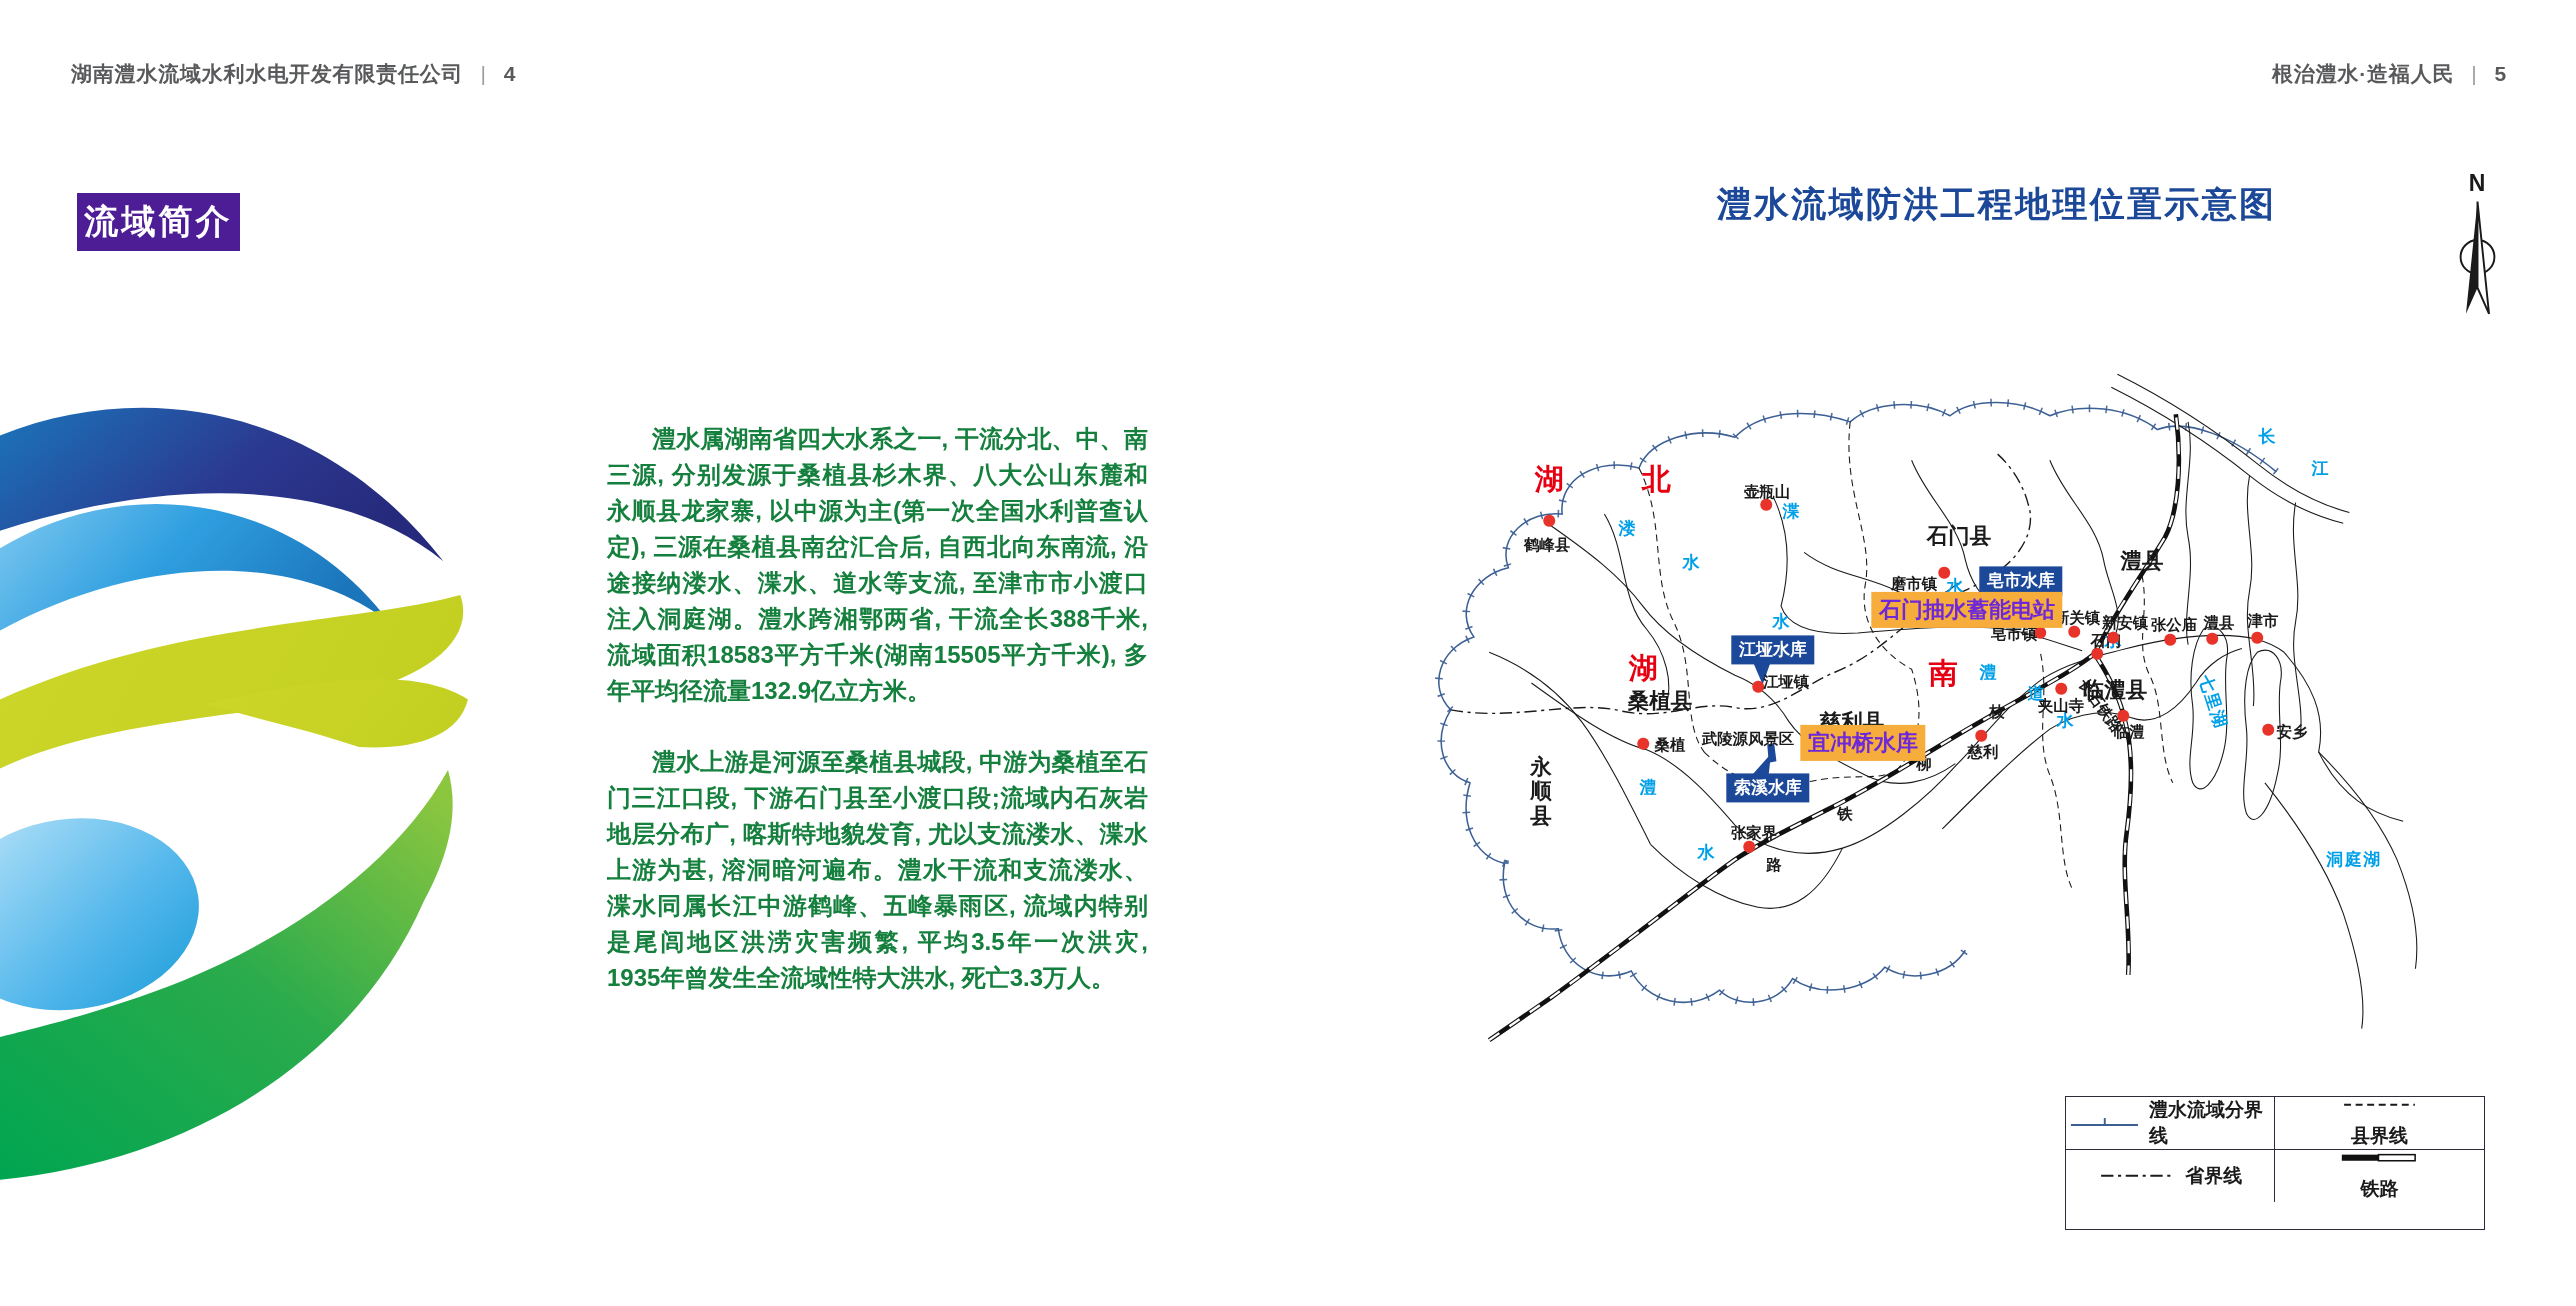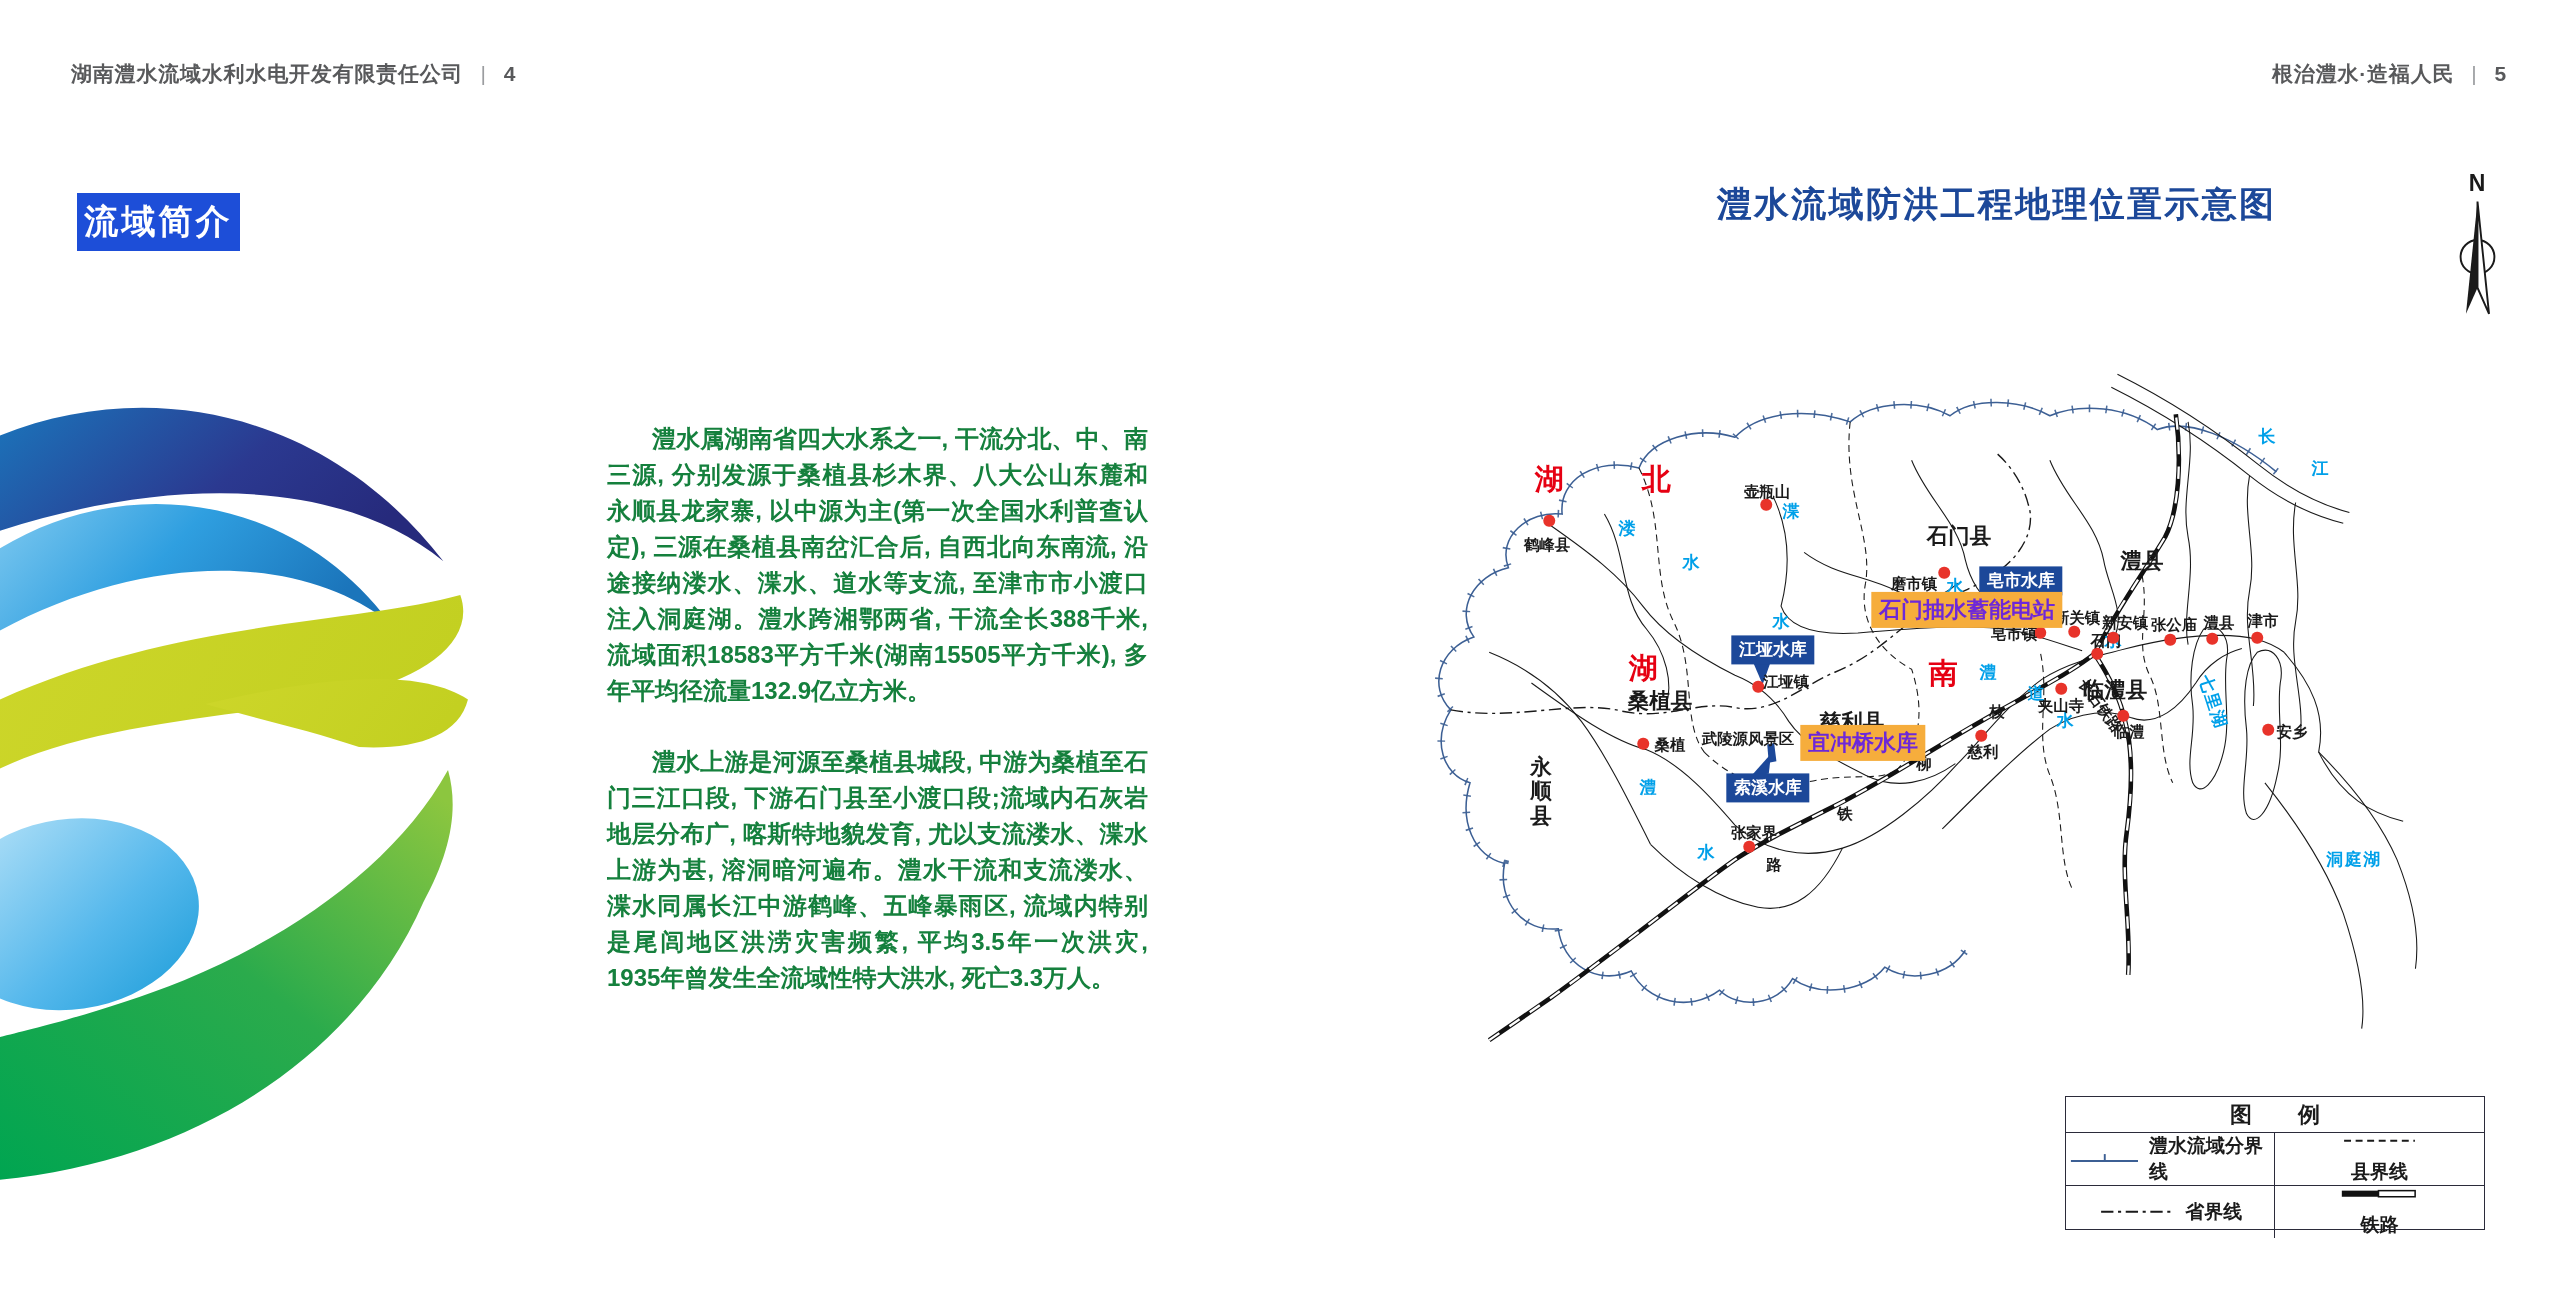--- a/index.html
+++ b/index.html
@@ -6,21 +6,21 @@
   body{font-family:"Liberation Sans",sans-serif;color:#231f20;}
   #spread{position:relative;width:2576px;height:1306px;background:#fff;overflow:hidden;}
 
   
   .hdr{position:absolute;top:60px;font-size:21px;font-weight:bold;color:#58595b;letter-spacing:0.8px;white-space:nowrap;}
   .hdr .sep{color:#9b9da0;font-weight:normal;margin:0 17px;}
   #hdr-left{left:71px;}
   #hdr-right{right:69px;text-align:right;}
 
   
-  #section-title-box{position:absolute;left:77px;top:193px;width:163px;height:58px;background:#1d4ed8;
+  #section-title-box{position:absolute;left:77px;top:193px;width:163px;height:58px;background:#4c1d95;
     display:flex;align-items:center;justify-content:center;}
   #section-title-box span{color:#fff;font-size:34px;font-weight:bold;letter-spacing:3.1px;}
   #body-text{position:absolute;left:607px;top:421px;width:541px;font-family:Liberation Sans, sans-serif;
     font-size:24px;line-height:36px;font-weight:600;text-align:justify;color:#15803d;}
   #body-text p{margin:0 0 35px 0;text-indent:45px;}
 
   
   #logo{position:absolute;left:0;top:367px;width:537px;height:938px;}
 
   
@@ -275,21 +275,20 @@
         <div class="mlabel town" style="left: 918px; top: 410px;">安乡</div>
         <div class="callout blue" style="left: 374px; top: 328px;">江垭水库</div>
         <div class="callout blue" style="left: 622px; top: 259px;">皂市水库</div>
         <div class="callout blue" style="left: 369px; top: 466px;">索溪水库</div>
         <div class="callout orange" style="left: 568px; top: 288px;">石门抽水蓄能电站</div>
         <div class="callout orange" style="left: 464px; top: 421px;">宜冲桥水库</div>
       </div>
   </div>
 
   <div id="legend">
-    <div class="lg-title">图  例</div>
     <div class="lg-grid">
       <div class="lg-cell">
         <svg width="77" height="15.4" viewBox="0 0 93.2656 20">
           <line x1="6" y1="13" x2="94" y2="13" stroke="#3c5f94" stroke-width="2.5"></line>
           <line x1="50" y1="4" x2="50" y2="13" stroke="#3c5f94" stroke-width="2.5"></line>
         </svg>
         <span class="lg-label">澧水流域分界线</span>
       </div>
       <div class="lg-cell">
         <svg width="77" height="15.4" viewBox="0 0 100 20">

